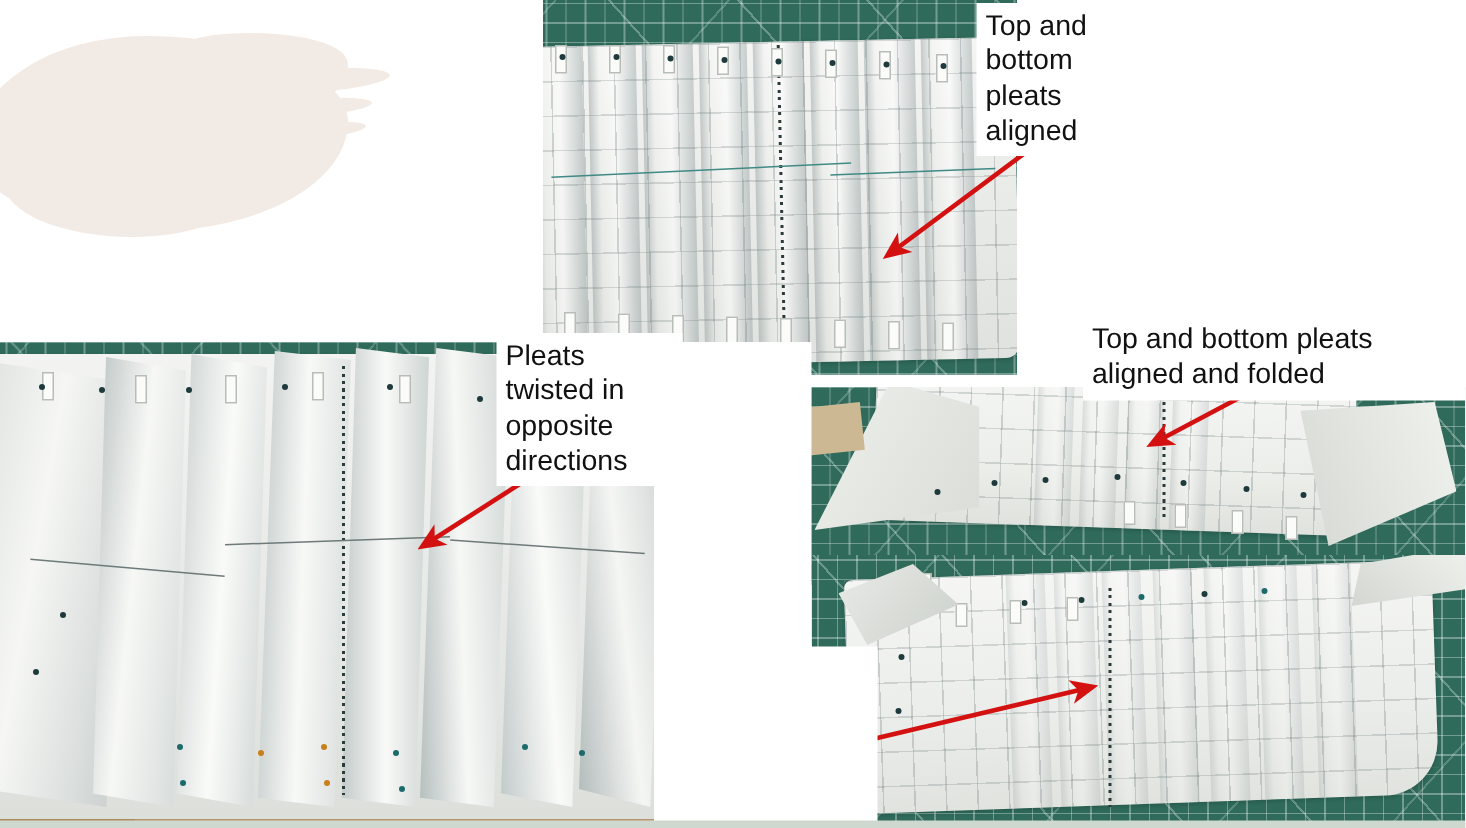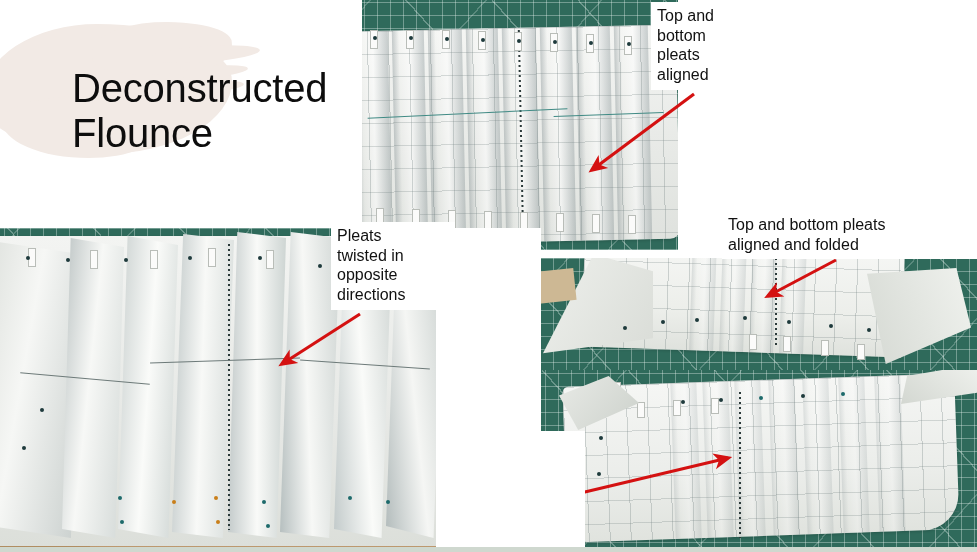--- a/index.html
+++ b/index.html
@@ -157,21 +157,21 @@
     position:absolute;
     background:#6d7a79;
     height:1px;
   }
 
   
   .callout {
     position: absolute;
     background: #ffffff;
     color: #111111;
-    font-size: 16px;
+    font-size: 19px;
     line-height: 1.23;
     padding: 4px 8px 5px 6px;
     white-space: pre-line;
   }
 
   
   .arrow { position: absolute; overflow: visible; }
 
   
   #bottom-band {
@@ -187,22 +187,20 @@
 
 <div id="slide">
 
   <div class="brush"></div>
   <div class="brush-f"></div>
   <div class="brush-b"></div>
   <div class="brush-c"></div>
   <div class="brush-d"></div>
   <div class="brush-e"></div>
 
-  <div id="title">Deconstructed
-Flounce</div>
 
   <div class="photo" style="left:362px; top:0px; width:316px; height:250px;">
     <div class="mat"></div>
 
     <div class="fabric grid" style="left:-14px; top:28px; width:330px; height:214px; transform:rotate(-1.2deg); border-radius:4px 20px 10px 6px;">
       <div class="pleatcol" style="left:8px;  width:34px;"></div>
       <div class="pleatcol" style="left:46px; width:32px;"></div>
       <div class="pleatcol" style="left:82px; width:34px;"></div>
       <div class="pleatcol" style="left:120px;width:32px;"></div>
       <div class="pleatcol" style="left:156px;width:34px;"></div>

